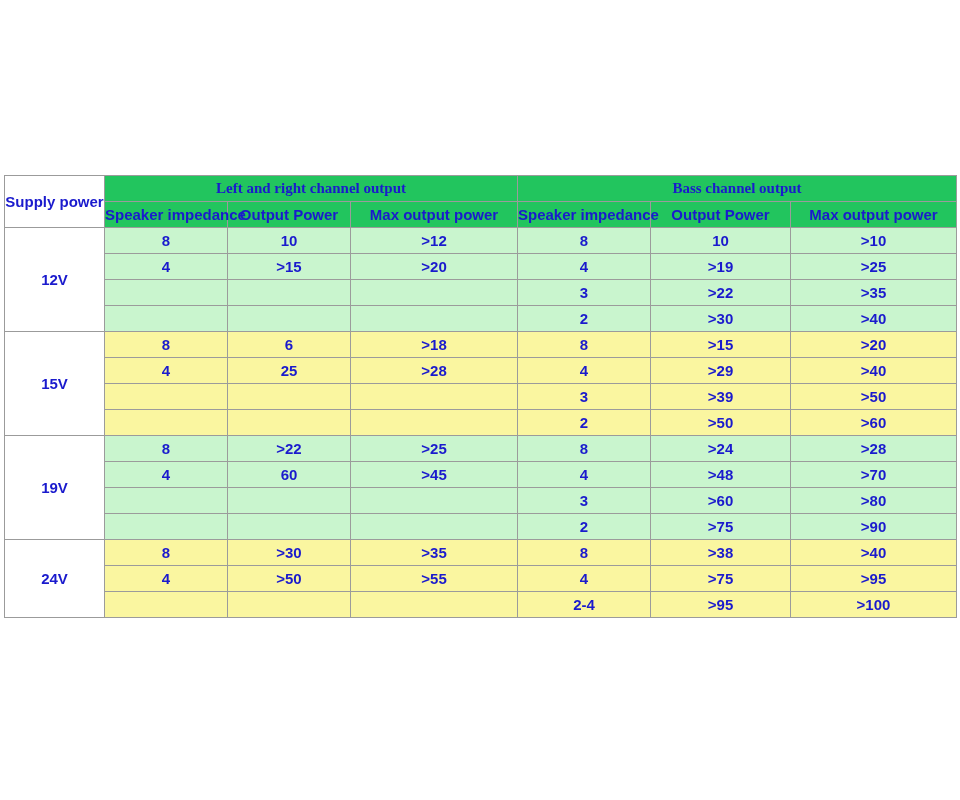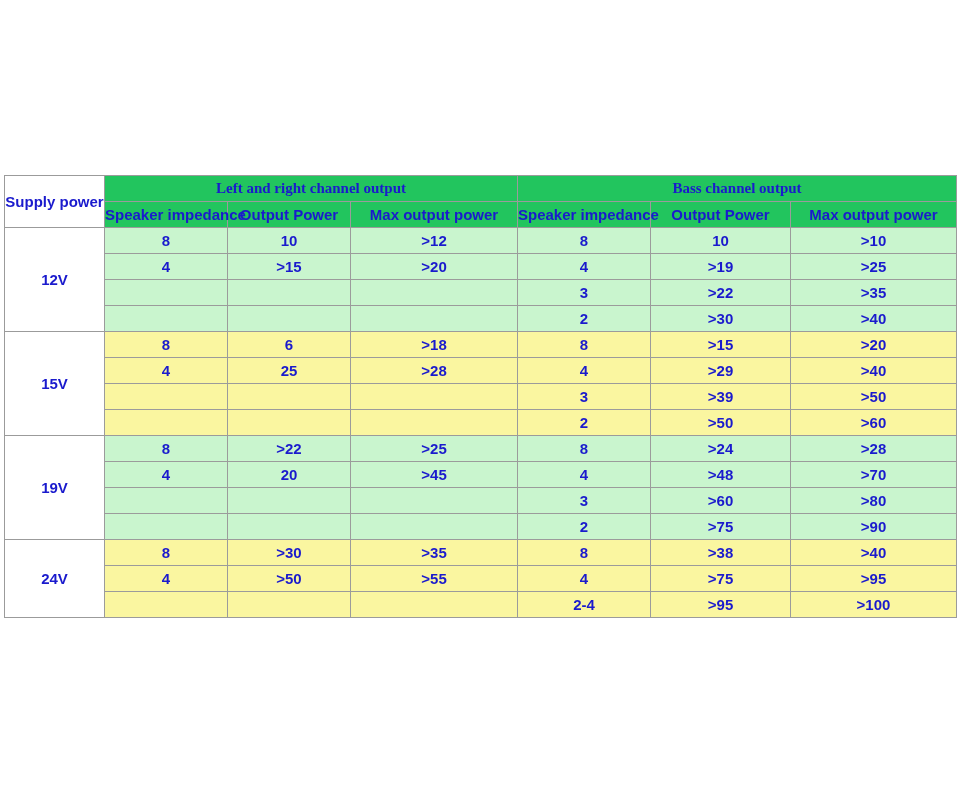--- a/index.html
+++ b/index.html
@@ -202,21 +202,21 @@
         <td rowspan="4" class="volt">19V</td>
         <td class="green val-blue">8</td>
         <td class="green val-blue">&gt;22</td>
         <td class="green val-blue">&gt;25</td>
         <td class="green val-green">8</td>
         <td class="green val-green">&gt;24</td>
         <td class="green val-green">&gt;28</td>
       </tr>
       <tr>
         <td class="green val-blue">4</td>
-        <td class="green val-blue">20</td>
+        <td class="green val-blue">60</td>
         <td class="green val-blue">&gt;45</td>
         <td class="green val-green">4</td>
         <td class="green val-green">&gt;48</td>
         <td class="green val-green">&gt;70</td>
       </tr>
       <tr>
         <td class="green empty"></td>
         <td class="green empty"></td>
         <td class="green empty"></td>
         <td class="green val-green">3</td>

